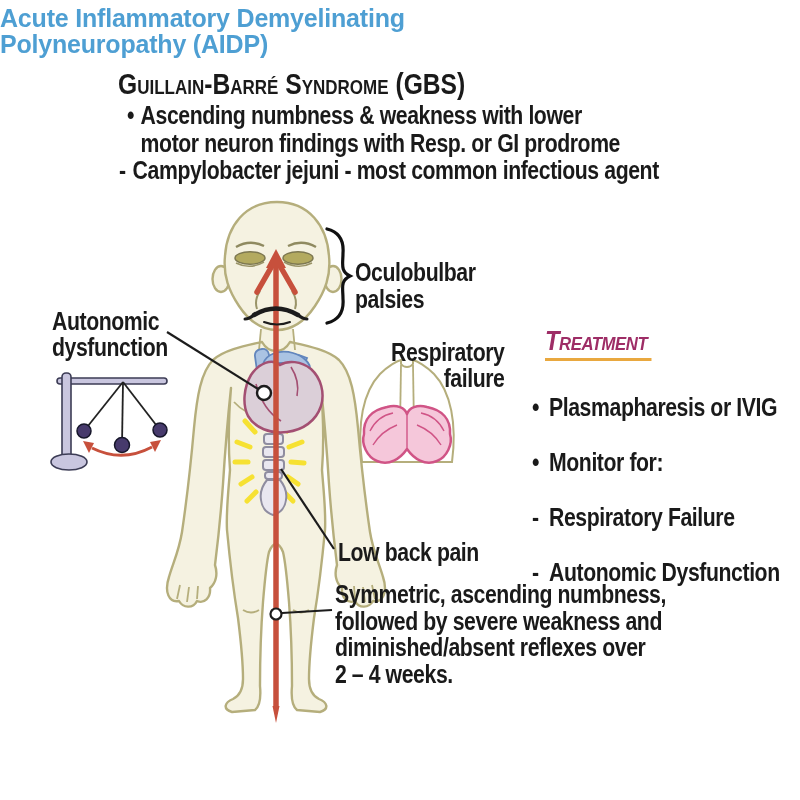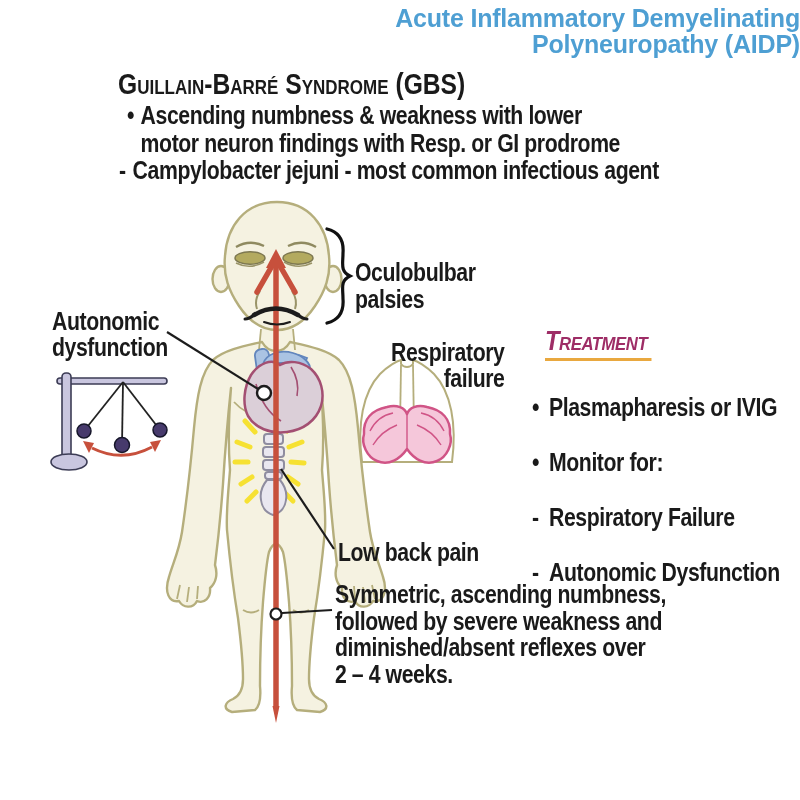--- a/index.html
+++ b/index.html
@@ -1,21 +1,21 @@
 <!DOCTYPE html>
 <html><head>
 <meta charset="utf-8">
 <style>
   html,body{margin:0;padding:0;background:#fff;}
   .canvas{position:relative;width:800px;height:800px;background:#ffffff;overflow:hidden;
           font-family:"Liberation Sans",sans-serif;color:#1a1a1a;}
   .abs{position:absolute;}
   svg{position:absolute;left:0;top:0;}
   .hand{font-weight:700;letter-spacing:-0.5px;transform:scaleX(.85);transform-origin:0 0;white-space:pre-line;}
-  .title{left:0;top:5px;width:800px;text-align:right;font-weight:700;font-size:25px;line-height:26px;
+  .title{left:0;top:5px;width:800px;text-align:left;font-weight:700;font-size:25px;line-height:26px;
          color:#4e9fd3;letter-spacing:-0.2px;white-space:pre-line;}
   .gbs-heading{left:118px;top:69px;font-size:29px;line-height:31px;font-variant:small-caps;letter-spacing:0;}
   .gbs-item{display:flex;align-items:flex-start;}
   .marker{flex:none;width:16px;}
   .t-marker{flex:none;width:20px;}
   #gbs-item1{left:127px;top:101px;font-size:25px;line-height:28px;}
   #gbs-item2{left:119px;top:156px;font-size:25px;line-height:28px;}
   .nowrap{white-space:nowrap;}
   .label-autonomic{left:52px;top:308px;font-size:25px;line-height:26px;}
   .label-oculobulbar{left:355px;top:259px;font-size:25px;line-height:27px;}

